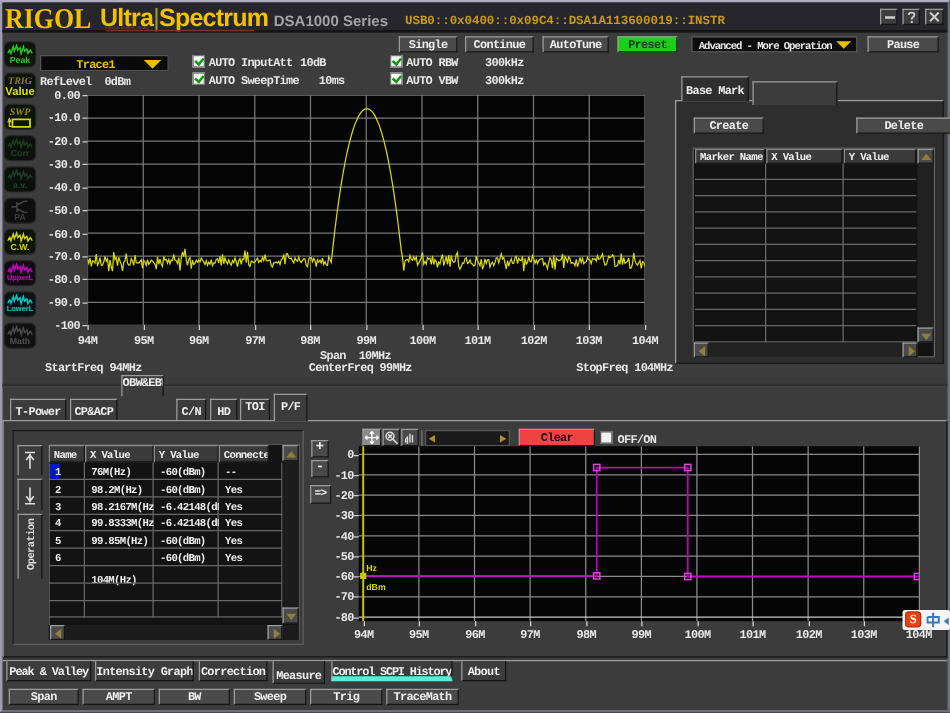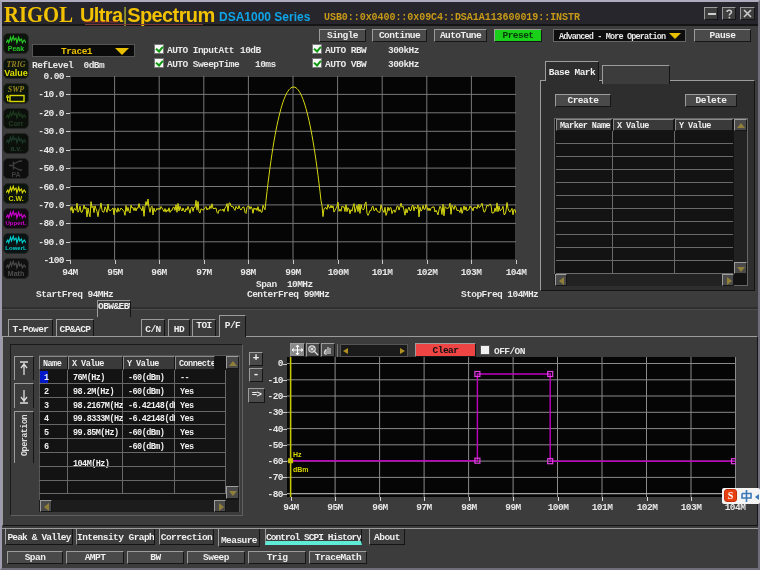--- a/index.html
+++ b/index.html
@@ -22,21 +22,21 @@
 .arr { width:0; height:0; position:absolute; }
 </style></head>
 <body>
 <div class="abs" style="left:0;top:0;width:760px;height:570px;border:2px solid #6e6e7a;border-top-color:#b0acc0;border-left-color:#a09cb0;"></div>
 
 <div class="abs" style="left:2px;top:2px;width:756px;height:24px;background:#26262c;border-bottom:2px solid #151518"></div>
 <div class="abs" style="left:4px;font:bold 23px 'Liberation Serif',serif;color:#f2c200;top:2px;transform:scaleX(0.9);transform-origin:left">RIGOL</div>
 <div class="abs" style="left:80px;top:4px;font:bold 20px 'Liberation Sans',sans-serif;color:#f2c200;letter-spacing:-0.6px">Ultra<span style="color:#9a9a30;font-weight:normal">|</span>Spectrum</div>
 <div class="abs" style="left:84px;top:21px;width:38px;height:3px;font:3.5px 'Liberation Sans',sans-serif;color:#c03030;overflow:hidden;line-height:3px">mmmm mmmm mmm mmmm mmmm mmm</div>
 <div class="abs" style="left:85px;top:24px;width:118px;height:1px;background:#7a3838"></div>
-<div class="abs" style="left:219px;top:10px;font:bold 12px 'Liberation Sans',sans-serif;color:#0ea5e9">DSA1000 Series</div>
+<div class="abs" style="left:219px;top:10px;font:bold 12px 'Liberation Sans',sans-serif;color:#a3a3a3">DSA1000 Series</div>
 <div class="abs" style="left:324px;top:12px;font:bold 10px 'Liberation Mono',monospace;letter-spacing:-0.05px;color:#c89a18">USB0::0x0400::0x09C4::DSA1A113600019::INSTR</div>
 <div class="btn" style="left:704px;top:7px;width:14px;height:13px;background:#3e3e3e">
     <div style="margin-top:5px;margin-left:3px;width:8px;height:2px;background:#cccccc"></div>
   </div>
 <div class="btn" style="left:722px;top:7px;width:14px;height:13px;background:#3e3e3e"><svg width="12" height="11">
       <path d="M4 4 C4 1.5 8.5 1.5 8.5 4 C8.5 5.8 6.3 5.6 6.3 7.5" stroke="#ccc" stroke-width="1.5" fill="none"></path>
       <rect x="5.6" y="8.8" width="1.6" height="1.6" fill="#ccc"></rect>
     </svg></div>
 <div class="btn" style="left:740px;top:7px;width:15px;height:13px;background:#3e3e3e"><svg width="13" height="11">
       <path d="M3 2 L10 9 M10 2 L3 9" stroke="#ccc" stroke-width="1.6"></path>
@@ -202,21 +202,21 @@
 <div style="position:absolute;left:516px;top:260px;width:1px;height:4px;background:#ccc"></div>
 <div class="wlab" style="left:256px;top:279px">Span  10MHz</div>
 <div class="wlab" style="left:36px;top:289px">StartFreq 94MHz</div>
 <div class="wlab" style="left:247px;top:289px">CenterFreq 99MHz</div>
 <div class="wlab" style="left:461px;top:289px">StopFreq 104MHz</div>
 
 <div class="abs" style="left:540px;top:80px;width:215px;height:211px;background:#2e2e2e;border-top:1px solid #9c9c9c;border-left:1px solid #9c9c9c;border-right:1px solid #141414;border-bottom:1px solid #141414"></div>
 <div class="tab" style="left:545px;top:61px;width:54px;height:20px;background:#2e2e2e;padding-top:5px;z-index:2;border-bottom:none">Base Mark</div>
 <div class="tab" style="left:602px;top:65px;width:68px;height:15px;padding-top:18px">Marks Operation</div>
 <div class="btn" style="left:555px;top:94px;width:56px;height:13px">Create</div>
-<div class="btn" style="left:685px;top:94px;width:52px;height:13px">Delete</div>
+<div class="btn" style="left:685px;top:94px;width:76px;height:13px">Delete</div>
 <div class="abs" style="left:554px;top:118px;width:194px;height:168px;background:#131313;border:1px solid #666"></div>
 <div class="th" style="left:556px;top:119px;width:56px;height:12px;padding-top:1px">Marker Name</div>
 <div class="th" style="left:613px;top:119px;width:61px;height:12px;padding-top:1px">X Value</div>
 <div class="th" style="left:675px;top:119px;width:58px;height:12px;padding-top:1px">Y Value</div>
 <div style="position:absolute;left:556px;top:131px;width:177px;height:13px;border-bottom:1px solid #6a6a6a"></div>
 <div style="position:absolute;left:556px;top:144px;width:177px;height:13px;border-bottom:1px solid #6a6a6a"></div>
 <div style="position:absolute;left:556px;top:157px;width:177px;height:13px;border-bottom:1px solid #6a6a6a"></div>
 <div style="position:absolute;left:556px;top:170px;width:177px;height:13px;border-bottom:1px solid #6a6a6a"></div>
 <div style="position:absolute;left:556px;top:183px;width:177px;height:13px;border-bottom:1px solid #6a6a6a"></div>
 <div style="position:absolute;left:556px;top:196px;width:177px;height:13px;border-bottom:1px solid #6a6a6a"></div>

